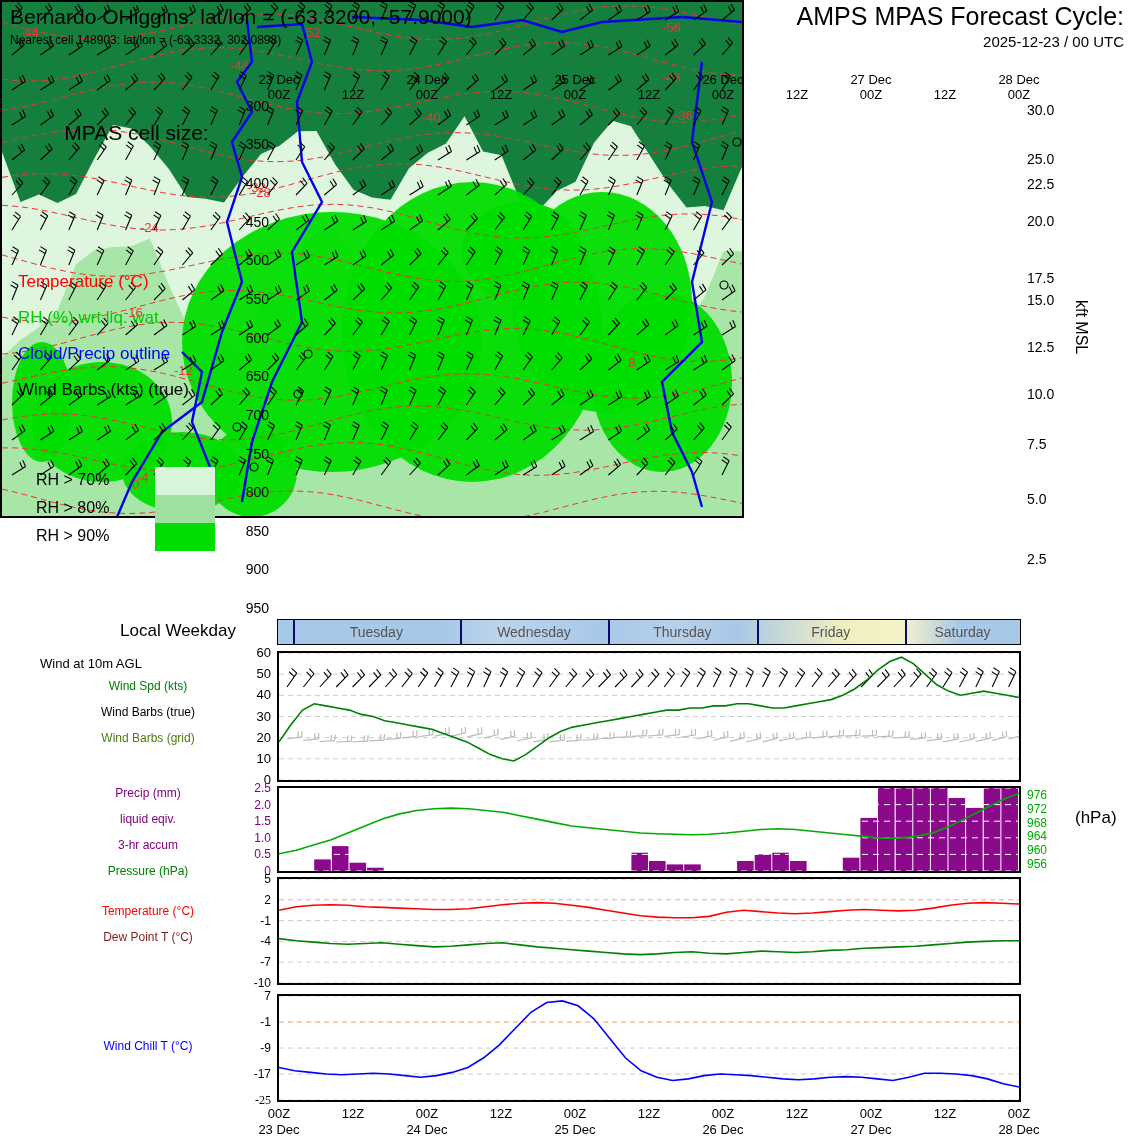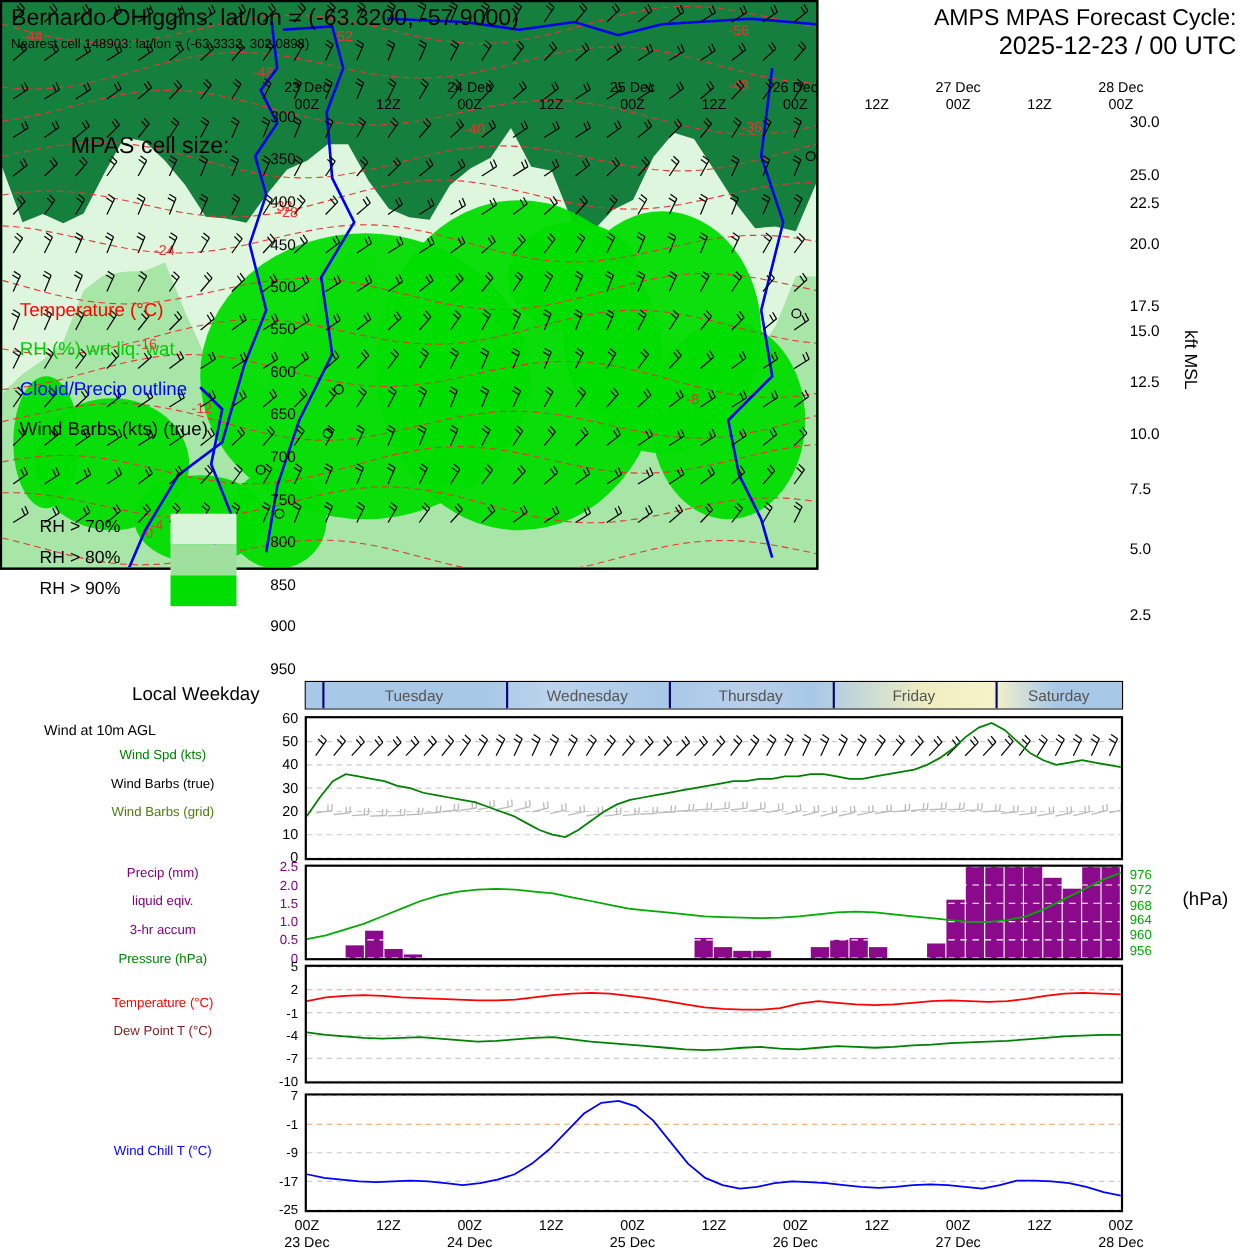--- a/index.html
+++ b/index.html
@@ -2,22 +2,22 @@
 <html><head>
 <meta charset="utf-8">
 <style>
   html,body{margin:0;padding:0;background:#fff;}
   body{width:1140px;height:1140px;font-family:"Liberation Sans",sans-serif;color:#000;overflow:hidden;position:relative;}
   .abs{position:absolute;}
   #header-left{left:10px;top:4px;}
   #title-main{font-size:21px;line-height:26px;white-space:nowrap;}
   #title-sub{font-size:12px;line-height:20px;white-space:nowrap;}
   #header-right{right:16px;top:4px;text-align:right;}
-  #hr1{font-size:21px;line-height:25px;white-space:nowrap;}
-  #hr2{font-size:23px;line-height:25px;white-space:nowrap;}
+  #hr1{font-size:25px;line-height:25px;white-space:nowrap;}
+  #hr2{font-size:15px;line-height:25px;white-space:nowrap;}
 
   
   #main-panel{left:277px;top:97px;width:744px;height:518px;border:2px solid #000;box-sizing:border-box;background:#15803d;overflow:hidden;}
 
   .toptick{position:absolute;font-size:13px;color:#000;white-space:nowrap;}
   .ylab{position:absolute;font-size:14px;color:#000;text-align:right;white-space:nowrap;}
   .yrlab{position:absolute;font-size:14px;color:#000;text-align:left;white-space:nowrap;}
   #kft-label{position:absolute;left:1090px;top:300px;font-size:16px;transform:rotate(90deg);transform-origin:left top;white-space:nowrap;}
 
   .legend-line{position:absolute;font-size:17px;white-space:nowrap;}
@@ -1694,21 +1694,21 @@
   <svg id="chill-svg" width="740" height="104" viewBox="0 0 740 104">
       <line x1="0" y1="104" x2="740" y2="104" stroke="#ccc" stroke-width="1" stroke-dasharray="5,4"></line>
       <line x1="0" y1="78" x2="740" y2="78" stroke="#ccc" stroke-width="1" stroke-dasharray="5,4"></line>
       <line x1="0" y1="52" x2="740" y2="52" stroke="#ccc" stroke-width="1" stroke-dasharray="5,4"></line>
       <line x1="0" y1="26" x2="740" y2="26" stroke="#f0a060" stroke-width="1" stroke-dasharray="5,4"></line>
       <line x1="0" y1="0" x2="740" y2="0" stroke="#ccc" stroke-width="1" stroke-dasharray="5,4"></line>
       <path d="M0.0,71.5 L15.7,74.8 L31.5,76.4 L47.2,78.0 L63.0,78.7 L78.7,78.0 L94.5,77.3 L110.2,78.0 L126.0,79.6 L141.7,81.3 L157.4,79.6 L173.2,76.4 L188.9,71.5 L204.7,61.8 L220.4,48.8 L236.2,32.5 L251.9,16.3 L267.7,6.5 L283.4,4.9 L299.1,9.8 L314.9,22.8 L330.6,42.3 L346.4,61.8 L362.1,74.8 L377.9,81.3 L393.6,84.5 L409.4,82.9 L425.1,79.6 L440.9,78.0 L456.6,78.7 L472.3,79.6 L488.1,81.3 L503.8,82.9 L519.6,83.8 L535.3,82.9 L551.1,81.3 L566.8,80.6 L582.6,81.3 L598.3,82.9 L614.0,84.5 L629.8,81.3 L645.5,77.3 L661.3,77.3 L677.0,78.0 L692.8,79.6 L708.5,82.9 L724.3,87.8 L740.0,91.0 " fill="none" stroke="#0000ff" stroke-width="1.6"></path>
     </svg>
 </div>
 <div id="chill-ticks">
-    <div class="clab" style="left:239px;top:1093px;">-25</div>
+    <div class="clab" style="left:239px;top:1093px;font-family:Liberation Serif, serif;">-25</div>
     <div class="clab" style="left:239px;top:1067px;">-17</div>
     <div class="clab" style="left:239px;top:1041px;">-9</div>
     <div class="clab" style="left:239px;top:1015px;">-1</div>
     <div class="clab" style="left:239px;top:989px;">7</div>
   </div>
 <div id="bottom-ticks">
     <div class="btick" style="left:261px;top:1106px;width:36px;text-align:center;">00Z</div>
     <div class="btick2" style="left:251px;top:1122px;width:56px;text-align:center;">23 Dec</div>
     <div class="btick" style="left:335px;top:1106px;width:36px;text-align:center;">12Z</div>
     <div class="btick" style="left:409px;top:1106px;width:36px;text-align:center;">00Z</div>

